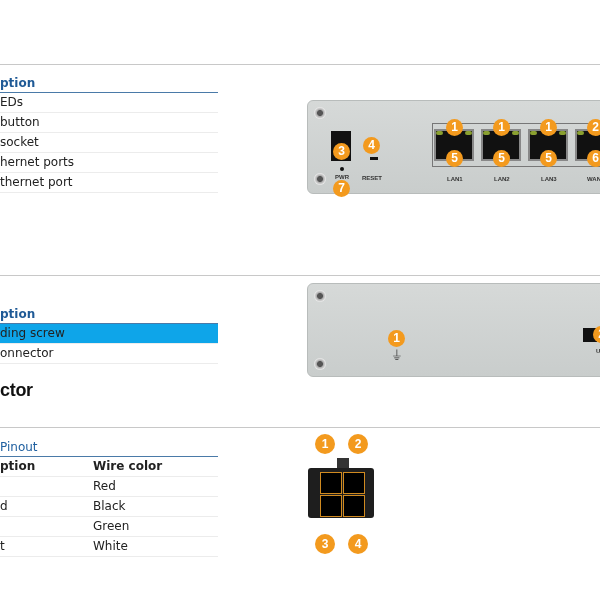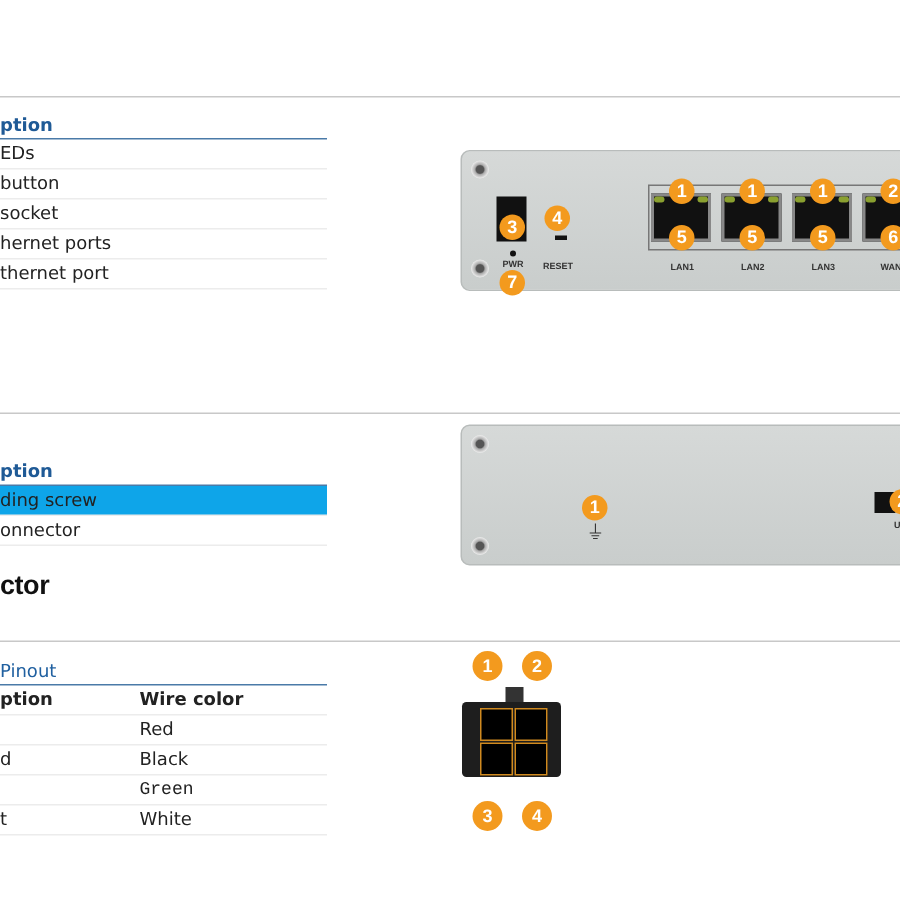--- a/index.html
+++ b/index.html
@@ -104,21 +104,21 @@
     <span class="c2">Wire color</span>
   </div>
   <div class="row" style="position:relative;">
     <span class="c1"></span>
     <span class="c2">Red</span>
   </div>
   <div class="row" style="position:relative;">
     <span class="c1">d</span>
     <span class="c2">Black</span>
   </div>
-  <div class="row" style="position:relative;font-family:Liberation Mono, monospace;">
+  <div class="row" style="position:relative;">
     <span class="c1"></span>
     <span class="c2">Green</span>
   </div>
   <div class="row" style="position:relative;">
     <span class="c1">t</span>
     <span class="c2">White</span>
   </div>
 </div>
 
 <div style="position:absolute;left:305px;top:430px;width:80px;height:130px;">

